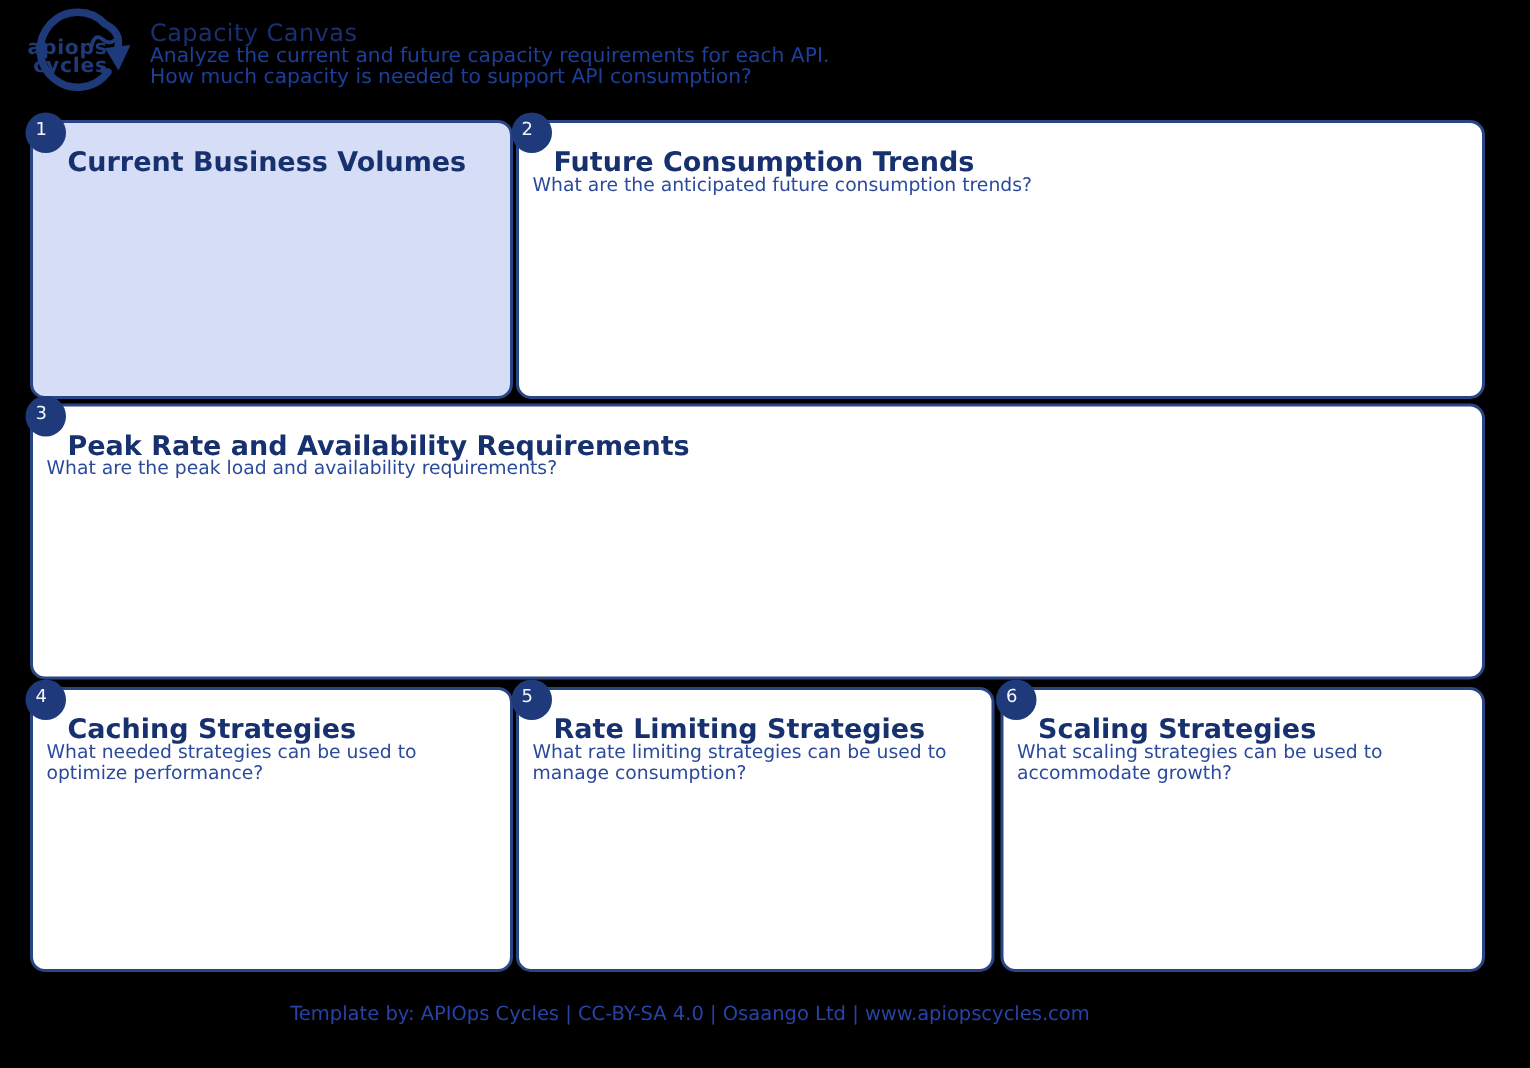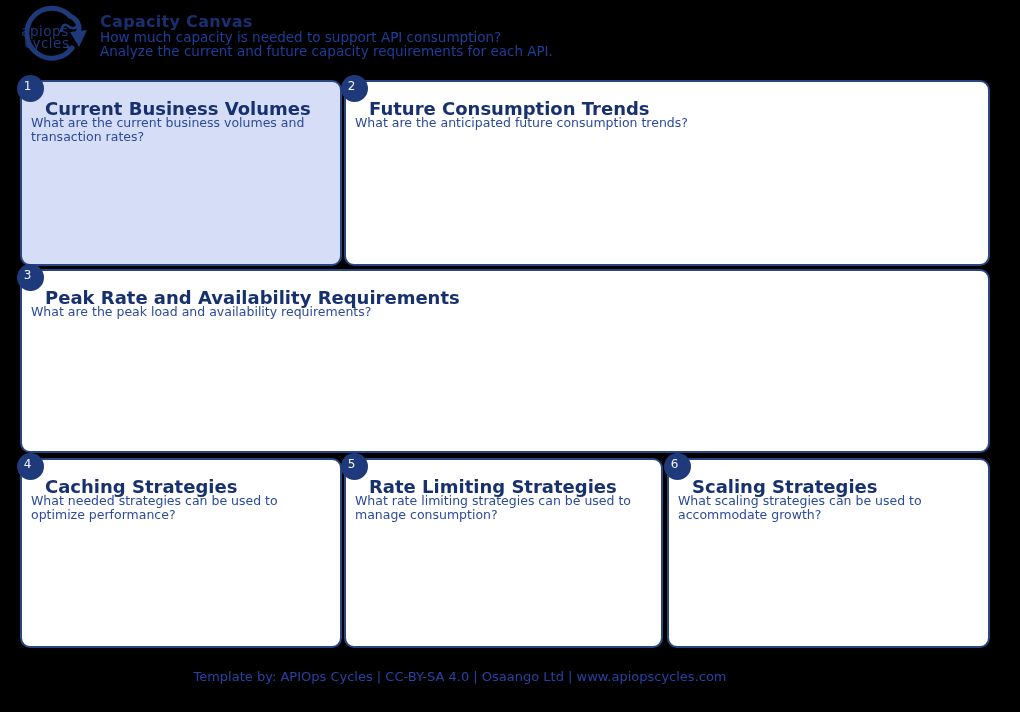--- a/index.html
+++ b/index.html
@@ -7,27 +7,27 @@
     width: 1020px; height: 712px;
     background: #000000;
     position: relative;
     font-family: "DejaVu Sans", "Liberation Sans", sans-serif;
     overflow: hidden;
   }
 
   
   .logo {
     position: absolute; left: 10px; top: 3px;
-    width: 86px; height: 60px;
+    width: 86px; height: 60px; font-weight: bold;
   }
   .header-text {
     position: absolute; left: 100px; top: 13px;
   }
   .header-title {
-    font-size: 16px; font-weight: bold; color: #1a2f70;
+    font-size: 16px; font-weight: normal; color: #1a2f70;
     line-height: 17px; letter-spacing: 0.3px;
   }
   .header-sub {
     font-size: 13.5px; color: #1d3f9c; line-height: 14px;
   }
 
   
   .card {
     position: absolute;
     background: #ffffff;
@@ -84,30 +84,29 @@
 
     <path d="M 51 28 q 2 -9 7 -5 t 8 1" fill="none" stroke="#1e3a7a" stroke-width="2.5" stroke-linecap="round"></path>
     <text x="35" y="33" text-anchor="middle" font-size="13.5" letter-spacing="0.5" fill="#1e3a7a" font-family="DejaVu Sans, sans-serif">apiops</text>
     <text x="37" y="45" text-anchor="middle" font-size="13.5" letter-spacing="0.5" fill="#1e3a7a" font-family="DejaVu Sans, sans-serif">cycles</text>
     <circle cx="58" cy="44" r="1.6" fill="#1e3a7a"></circle>
   </svg>
 </div>
 
 <div class="header-text">
   <div class="header-title">Capacity Canvas</div>
+  <div class="header-sub">Analyze the current and future capacity requirements for each API.</div>
   <div class="header-sub">How much capacity is needed to support API consumption?</div>
-  <div class="header-sub">Analyze the current and future capacity requirements for each API.</div>
 </div>
 
 <div class="card card1">
   <div class="badge">
       <span>1</span>
     </div>
   <div class="card-title">Current Business Volumes</div>
-  <div class="card-question">What are the current business volumes and transaction rates?</div>
 </div>
 
 <div class="card card2">
   <div class="badge">
       <span>2</span>
     </div>
   <div class="card-title">Future Consumption Trends</div>
   <div class="card-question">What are the anticipated future consumption trends?</div>
 </div>
 

